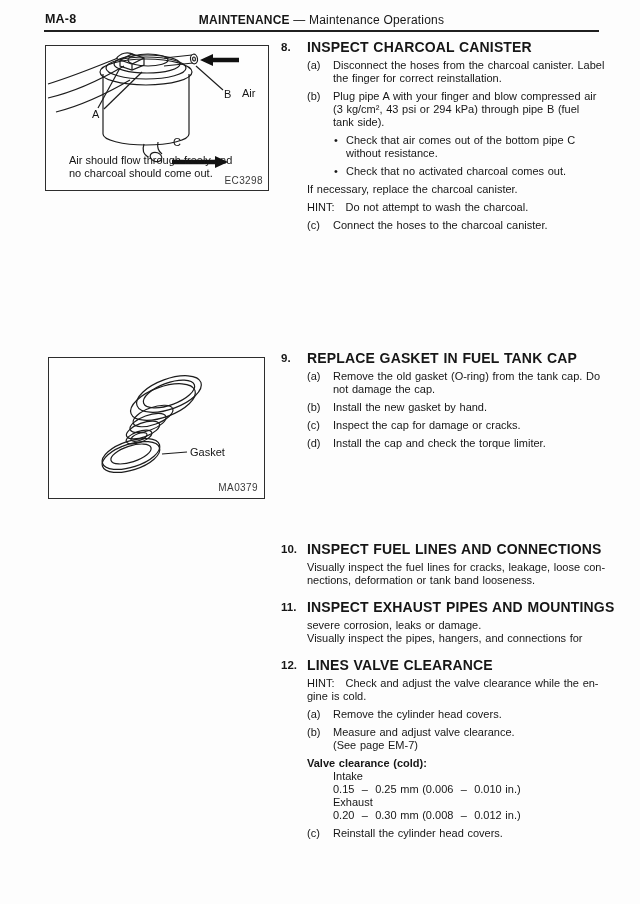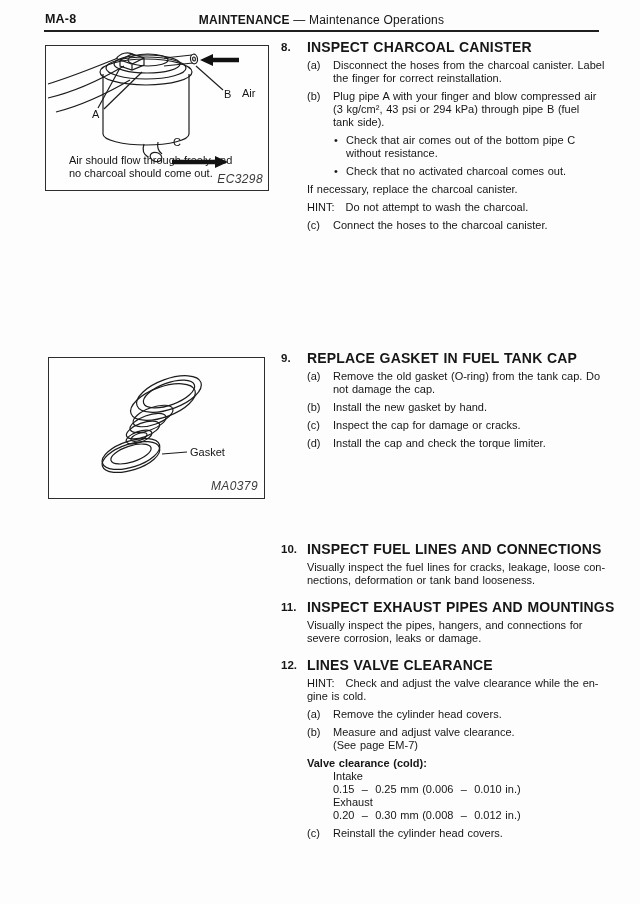--- a/index.html
+++ b/index.html
@@ -17,21 +17,21 @@
   .hdr .ttl{position:absolute;left:0;right:0;top:2px;text-align:center;font-size:12px;letter-spacing:.2px;}
   .hdr .ttl .b{font-weight:700;}
 
   
   .figure{position:absolute;border:1.5px solid #2d2d2d;background:#fefefe;}
   #figure1{left:45px;top:45px;width:222px;height:144px;}
   #figure2{left:48px;top:357px;width:215px;height:140px;}
   .figure svg{position:absolute;left:0;top:0;}
   .fig-label{position:absolute;font-size:11px;font-weight:400;color:#151515;}
   .fig-caption{position:absolute;font-size:11px;line-height:12.5px;color:#151515;white-space:nowrap;}
-  .fig-code{position:absolute;font-size:12px;letter-spacing:.4px;color:#3a3a3a;font-style:italic;}
+  .fig-code{position:absolute;font-size:10px;letter-spacing:.4px;color:#3a3a3a;}
 
   
   .sec{position:absolute;left:281px;width:334px;font-size:11px;line-height:13px;word-spacing:.6px;}
   #sec8{top:41px;} #sec9{top:352px;} #secs-rest{top:511px;margin-top:32px;}
   .srow{display:flex;}
   .snum{width:26px;flex:none;font-weight:700;font-size:11.5px;}
   .sbody{flex:1;min-width:0;}
   .stitle{font-weight:700;font-size:14px;letter-spacing:.15px;margin-bottom:3px;white-space:nowrap;}
   .item{display:flex;margin-top:5px;}
   .imark{width:26px;flex:none;}
@@ -217,22 +217,22 @@
           <div class="line">nections, deformation or tank band looseness.</div>
         </div>
       </div>
     </div>
 
     <div class="srow sec-gap">
       <div class="snum">11.</div>
       <div class="sbody">
         <div class="stitle">INSPECT EXHAUST PIPES AND MOUNTINGS</div>
         <div class="plain">
+          <div class="line">severe corrosion, leaks or damage.</div>
           <div class="line">Visually inspect the pipes, hangers, and connections for</div>
-          <div class="line">severe corrosion, leaks or damage.</div>
         </div>
       </div>
     </div>
 
     <div class="srow sec-gap">
       <div class="snum">12.</div>
       <div class="sbody">
         <div class="stitle">LINES VALVE CLEARANCE</div>
         <div class="plain">
           <div class="line">HINT:&nbsp;&nbsp;&nbsp;Check and adjust the valve clearance while the en-</div>

